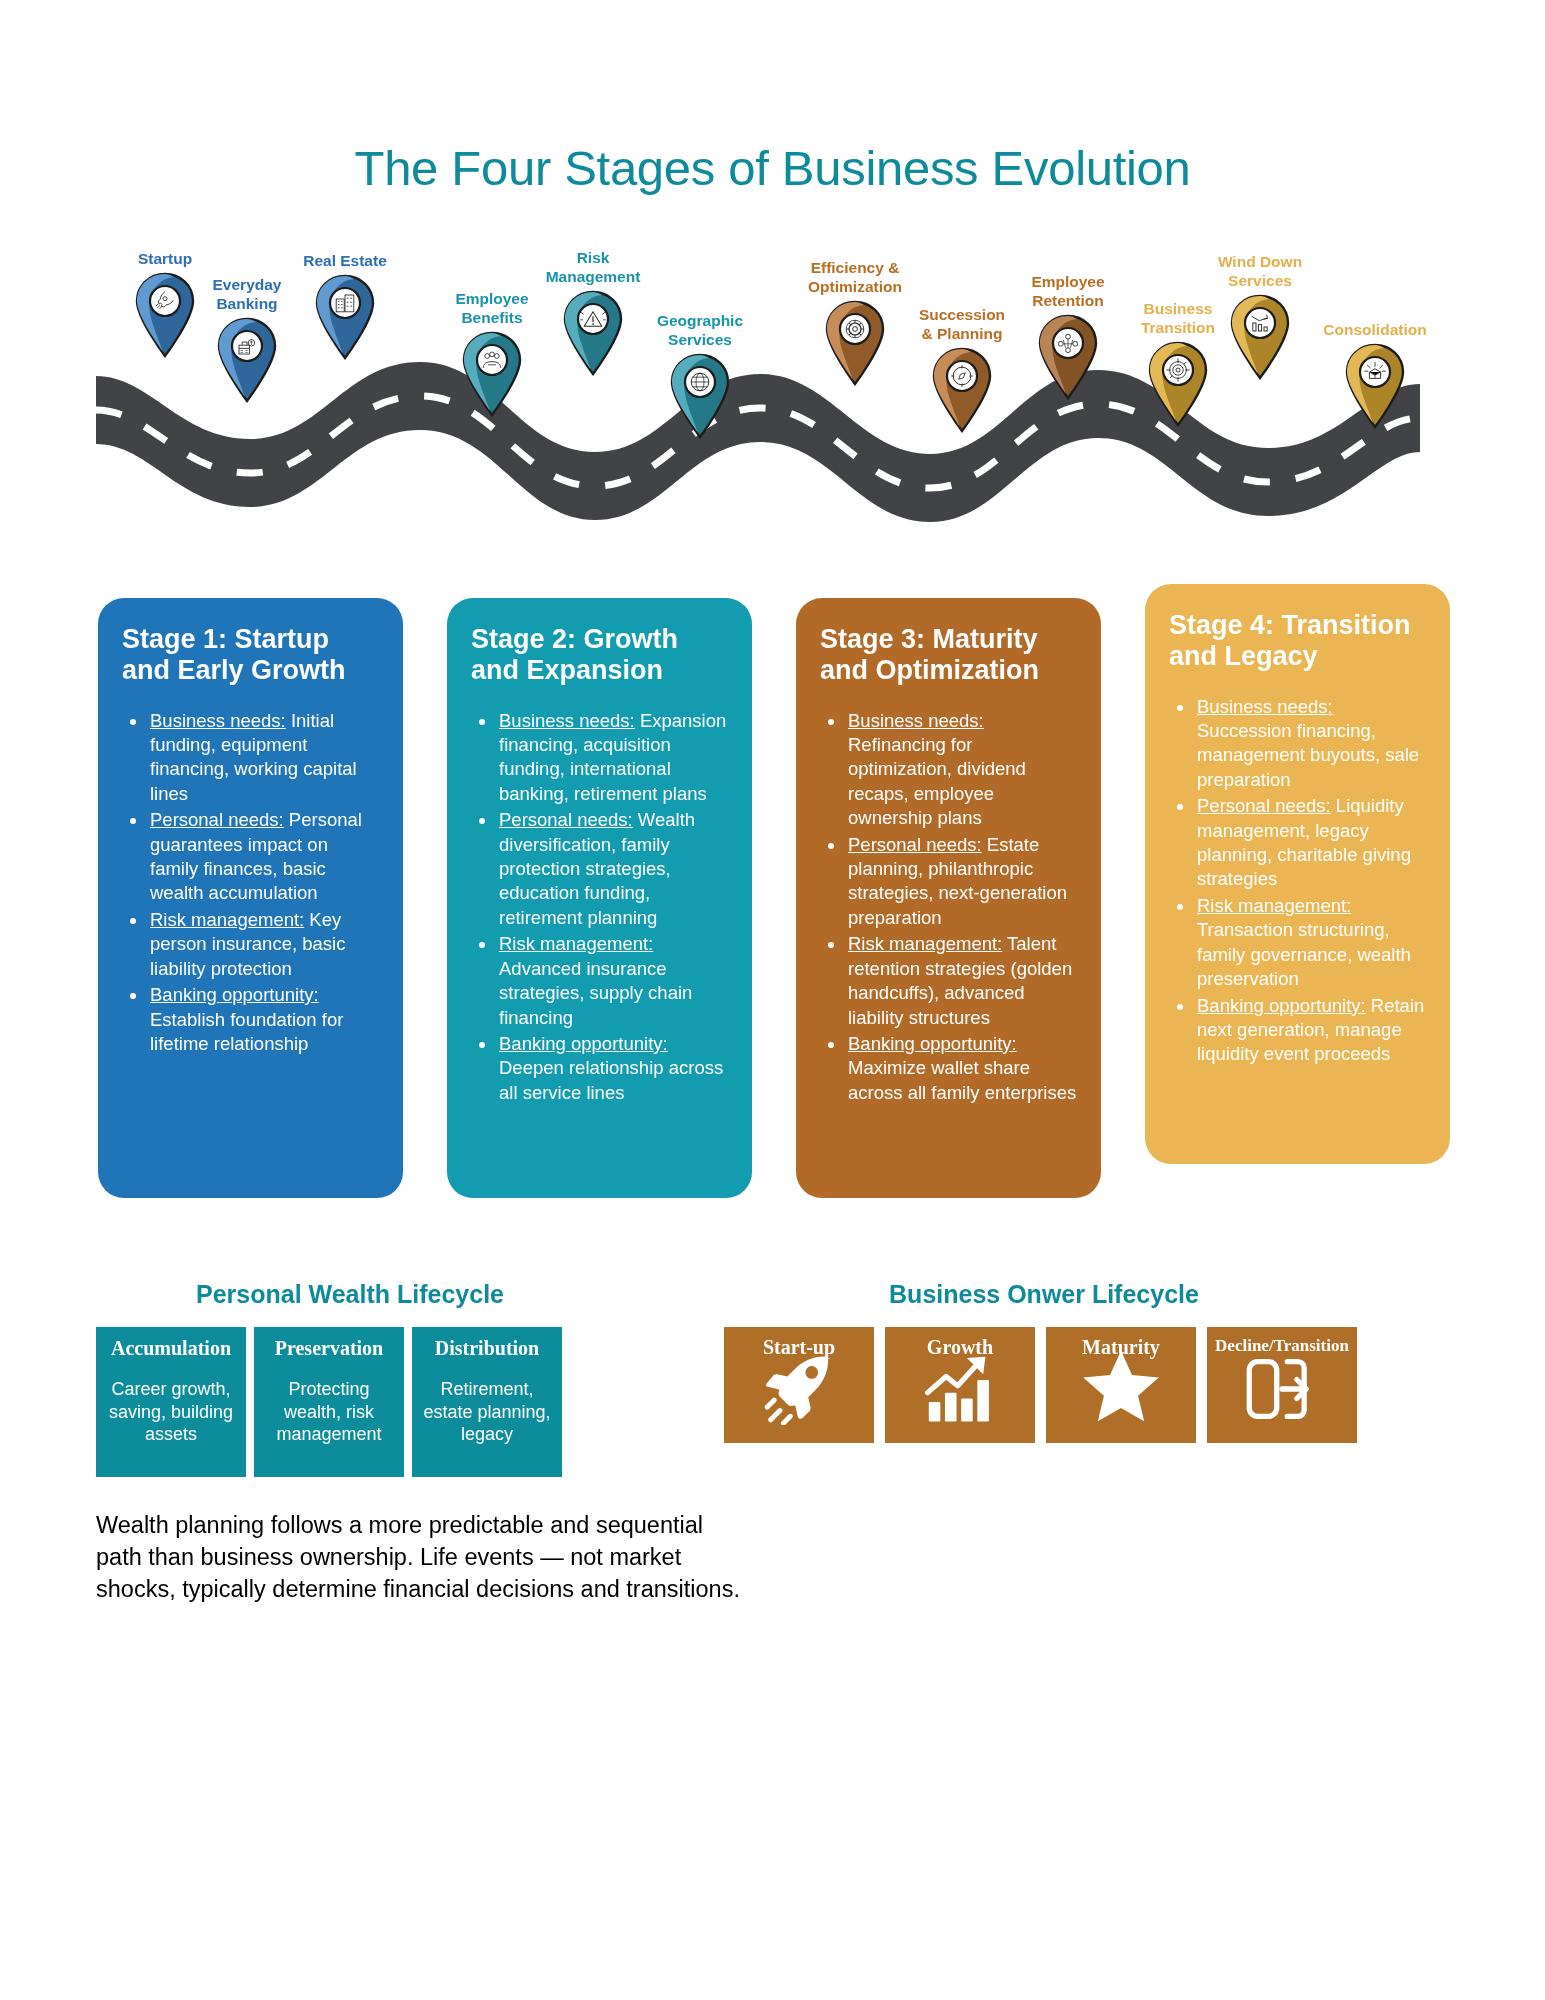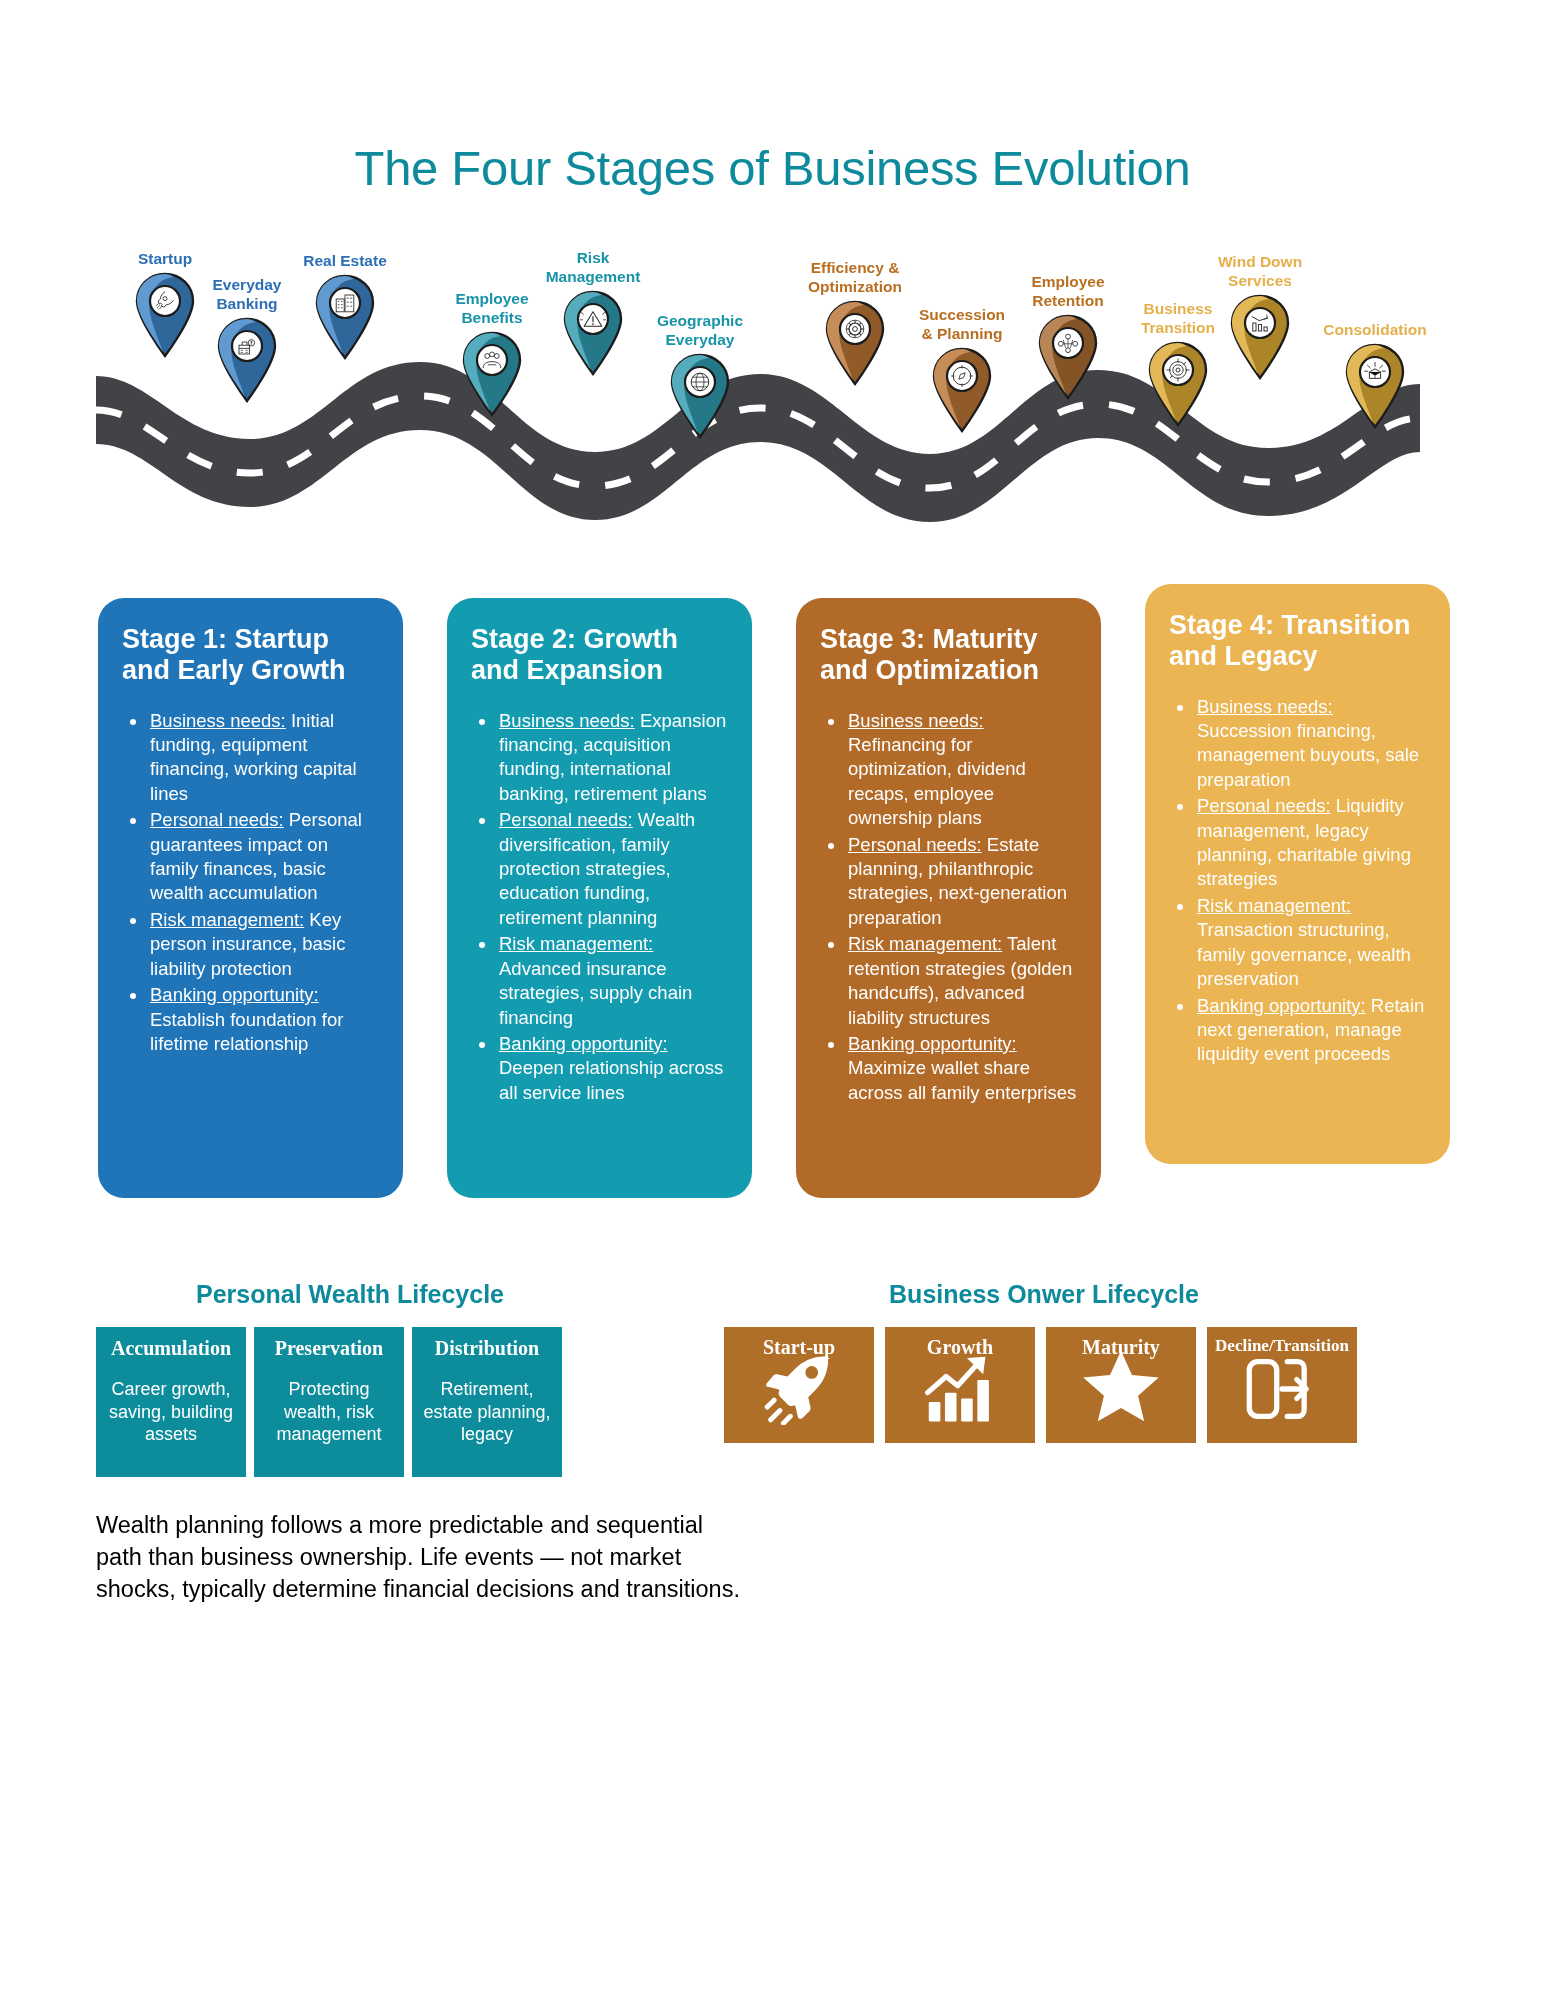--- a/index.html
+++ b/index.html
@@ -288,21 +288,21 @@
           <g transform="translate(31 29) scale(0.40) translate(-32 -32)">
             <path d="M32 14 L54 50 H10 Z" fill="none" stroke="#2b2b2b" stroke-width="2.6" stroke-linejoin="round"></path>
             <path d="M32 26v12M32 43v3" stroke="#2b2b2b" stroke-width="3" stroke-linecap="round"></path>
             <path d="M8 20l-5-4M56 20l5-4M6 34H1M58 34h5" stroke="#2b2b2b" stroke-width="2" stroke-linecap="round"></path>
           </g>
         </svg>
       </div>
     </div>
     <div class="pin-group" style="left: 700px; top: 78px;">
       <div class="pin-label" style="color: rgb(24, 147, 168);">Geographic
-Everyday</div>
+Services</div>
       <div class="pin">
         <svg width="62" height="86" viewBox="0 0 62 86">
           <path d="M31 2 C15 2 3 14 3 29 C3 47 31 84 31 84 C31 84 59 47 59 29 C59 14 47 2 31 2 Z" fill="#257887" stroke="#1c1c1c" stroke-width="2.4"></path>
           <path d="M31 2 C15 2 3 14 3 29 C3 44 22 69 29 80 C22 60 13 42 16 28 C19 14 28 6 40 5 C37 3 34 2 31 2 Z" fill="#54acbc"></path>
           <circle cx="31" cy="29" r="15" fill="#ffffff" stroke="#1c1c1c" stroke-width="2.2"></circle>
           <g transform="translate(31 29) scale(0.40) translate(-32 -32)">
             <circle cx="32" cy="32" r="22" fill="none" stroke="#2b2b2b" stroke-width="2.4"></circle>
             <ellipse cx="32" cy="32" rx="10" ry="22" fill="none" stroke="#2b2b2b" stroke-width="2"></ellipse>
             <path d="M10 32h44M14 20h36M14 44h36" fill="none" stroke="#2b2b2b" stroke-width="2"></path>
           </g>

